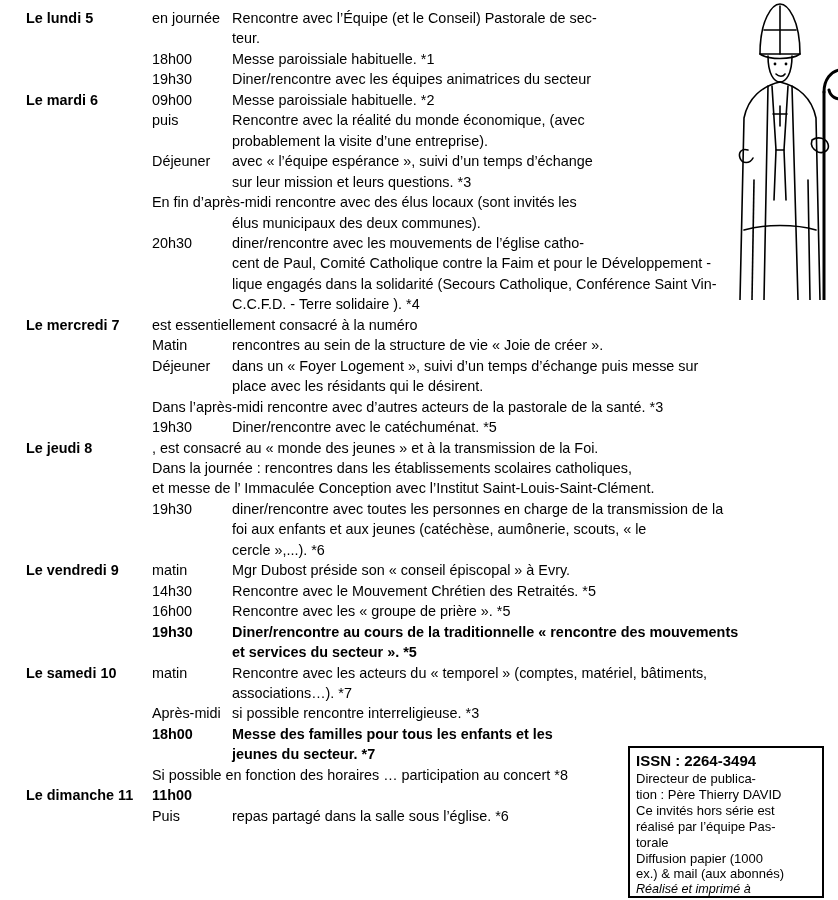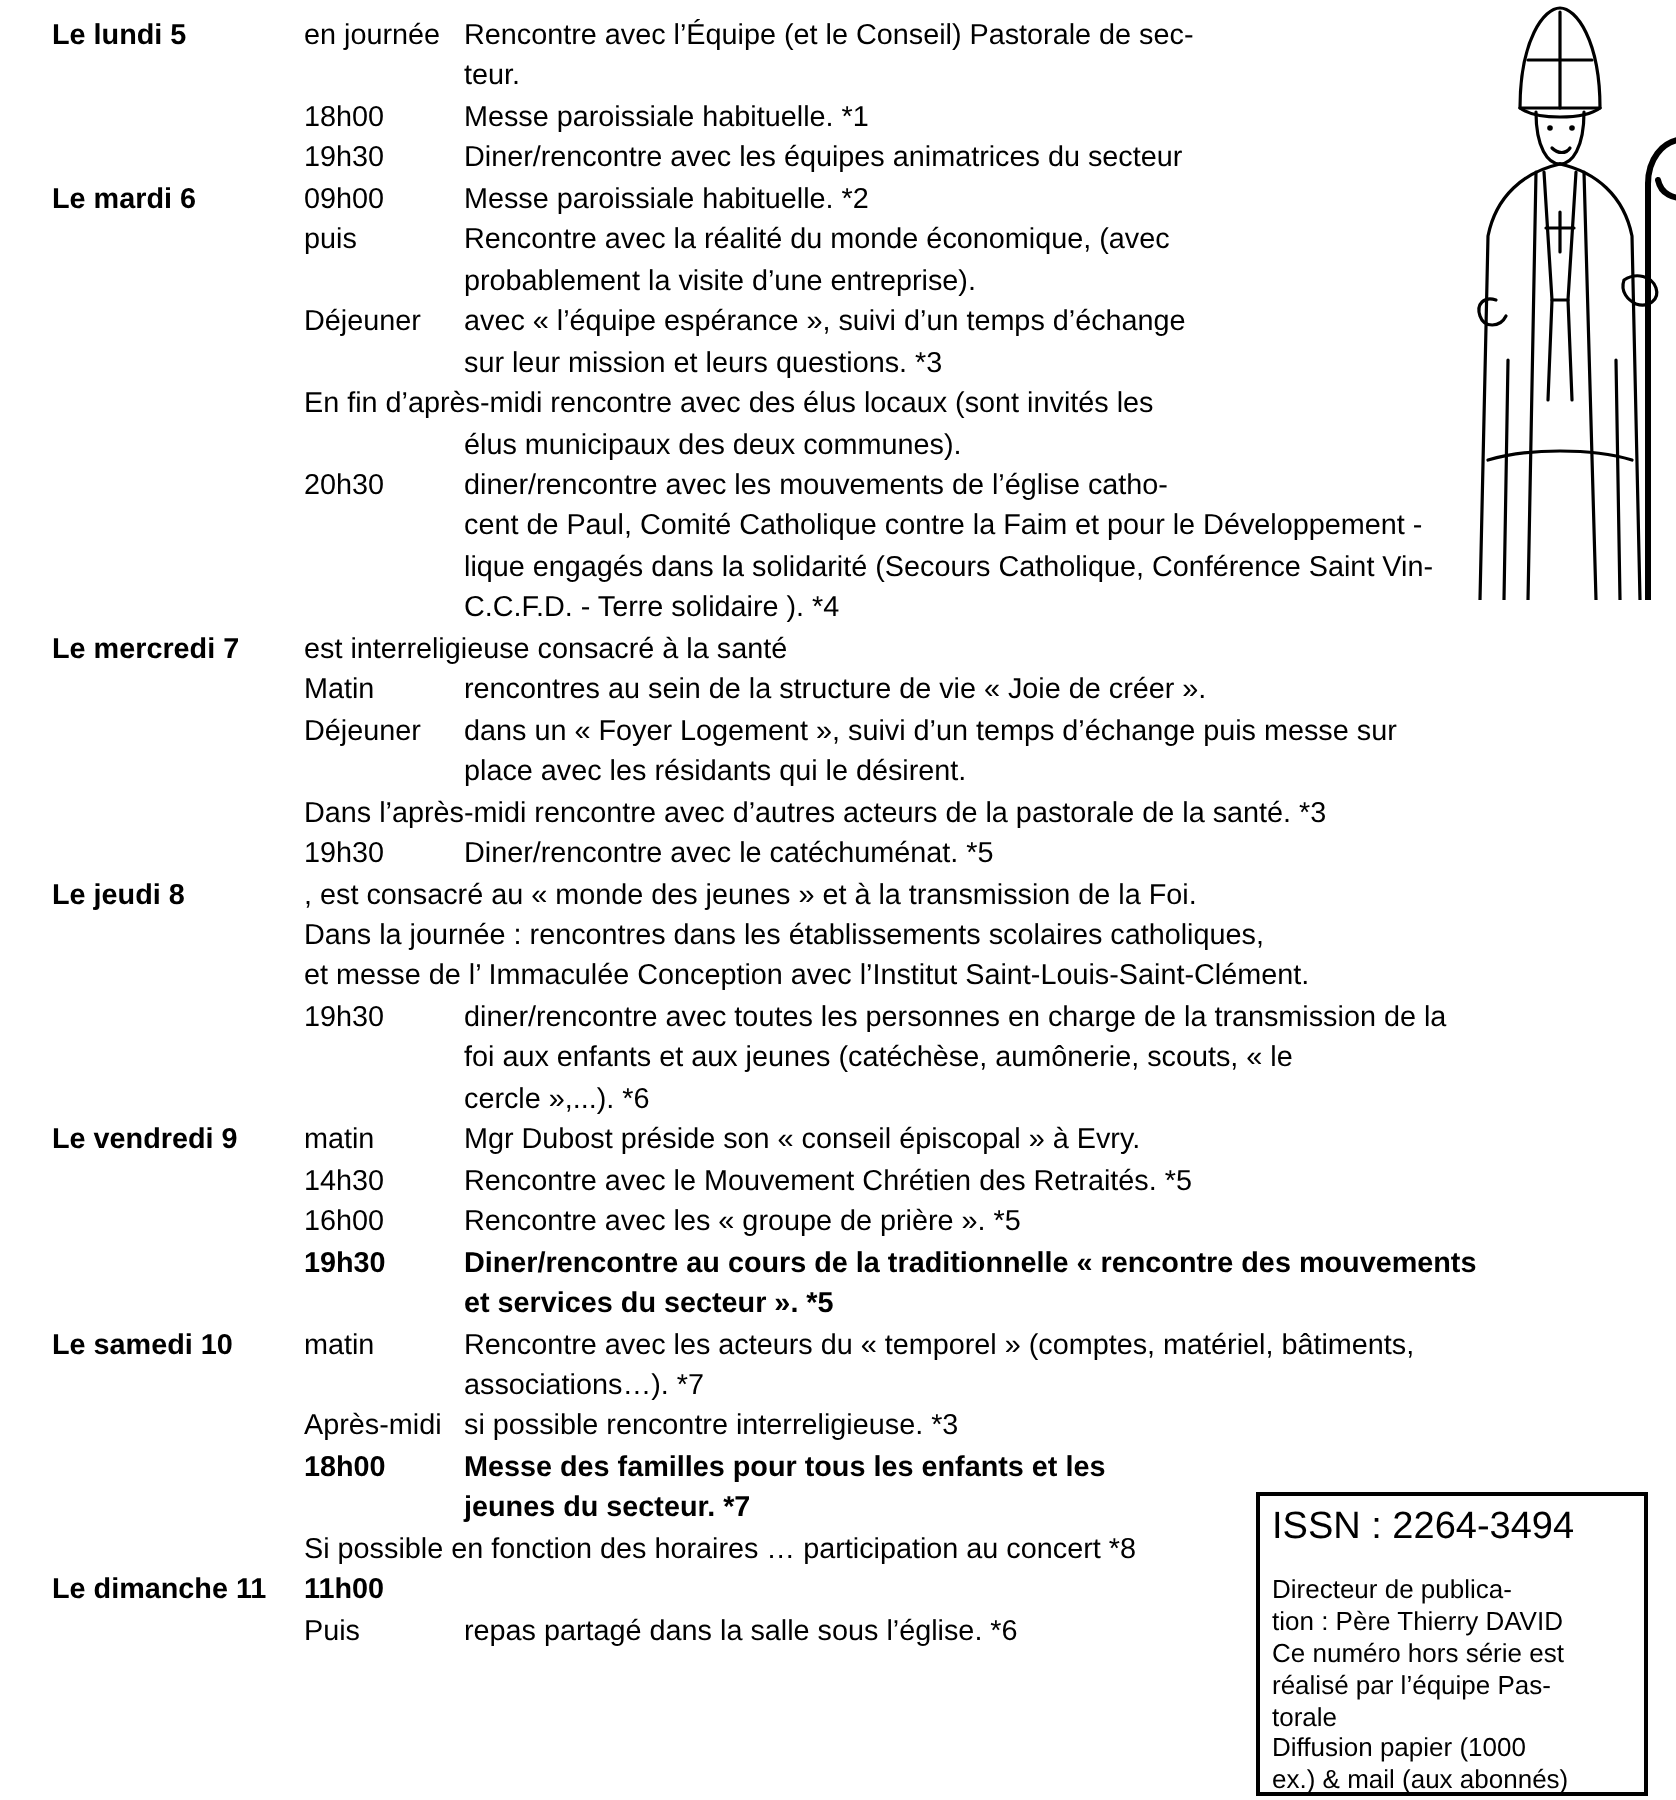--- a/index.html
+++ b/index.html
@@ -74,23 +74,23 @@
     border: 2px solid #000;
     box-sizing: border-box;
     padding: 4px 6px 2px 6px;
     background: #fff;
     font-size: 13px;
     line-height: 1.22;
     overflow: hidden;
     height: 152px;
   }
   .issn-box .title {
-    font-weight: normal;
-    font-size: 19px;
-    margin-bottom: 12px;
+    font-weight: bold;
+    font-size: 15px;
+    margin-bottom: 1px;
   }
   .issn-box .line { }
   .issn-box .bold { font-weight: normal; }
   .issn-box .small { font-size: 12.6px; font-style: italic; }
 </style>
 </head>
 <body>
 
 <div class="page">
 
@@ -164,21 +164,21 @@
         <div class="col-time"></div>
         <div class="col-text">lique engagés dans la solidarité (Secours Catholique, Conférence Saint Vin-</div>
       </div>
       <div class="row">
         <div class="col-day"></div>
         <div class="col-time"></div>
         <div class="col-text">C.C.F.D. - Terre solidaire  ). *4</div>
       </div>
       <div class="row">
         <div class="col-day">Le mercredi 7</div>
-        <div class="col-wide">est interreligieuse consacré à la santé</div>
+        <div class="col-wide">est essentiellement consacré à la numéro</div>
       </div>
       <div class="row">
         <div class="col-day"></div>
         <div class="col-time">Matin</div>
         <div class="col-text">rencontres au sein de la structure de vie « Joie de créer ».</div>
       </div>
       <div class="row">
         <div class="col-day"></div>
         <div class="col-time">Déjeuner</div>
         <div class="col-text">dans un « Foyer Logement », suivi d’un temps d’échange puis messe sur</div>
@@ -327,21 +327,21 @@
         <path d="M40 230 C60 224, 92 224, 112 230"></path>
       </g>
     </svg>
   </div>
 
   <div class="issn-box">
     <div class="title">ISSN : 2264-3494</div>
     <div id="issn-lines">
         <div class="line bold">Directeur de publica-</div>
         <div class="line bold">tion : Père Thierry DAVID</div>
-        <div class="line bold">Ce numéro hors série est</div>
+        <div class="line bold">Ce invités hors série est</div>
         <div class="line bold">réalisé par l’équipe Pas-</div>
         <div class="line bold">torale</div>
         <div class="line bold">Diffusion papier (1000</div>
         <div class="line bold">ex.) &amp; mail (aux abonnés)</div>
         <div class="line small">Réalisé et imprimé à</div>
       </div>
   </div>
 
 </div>
 

